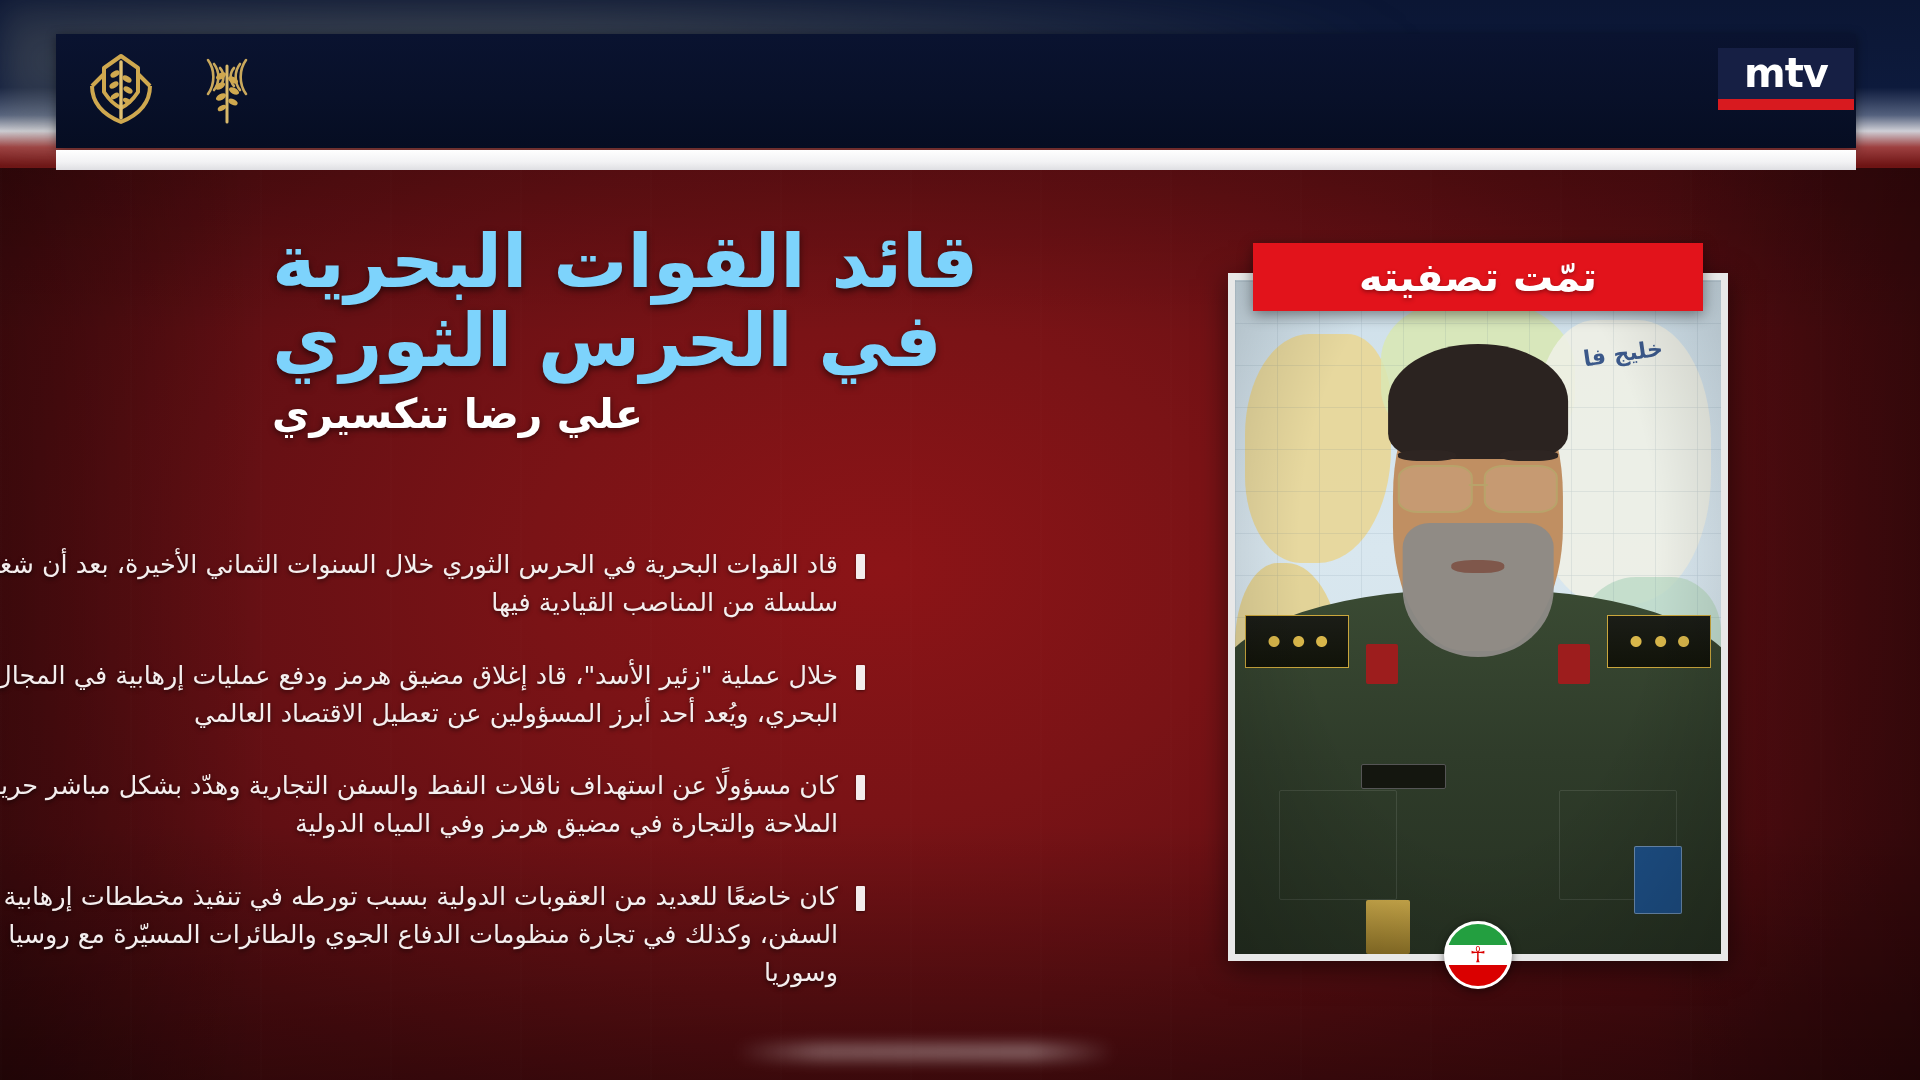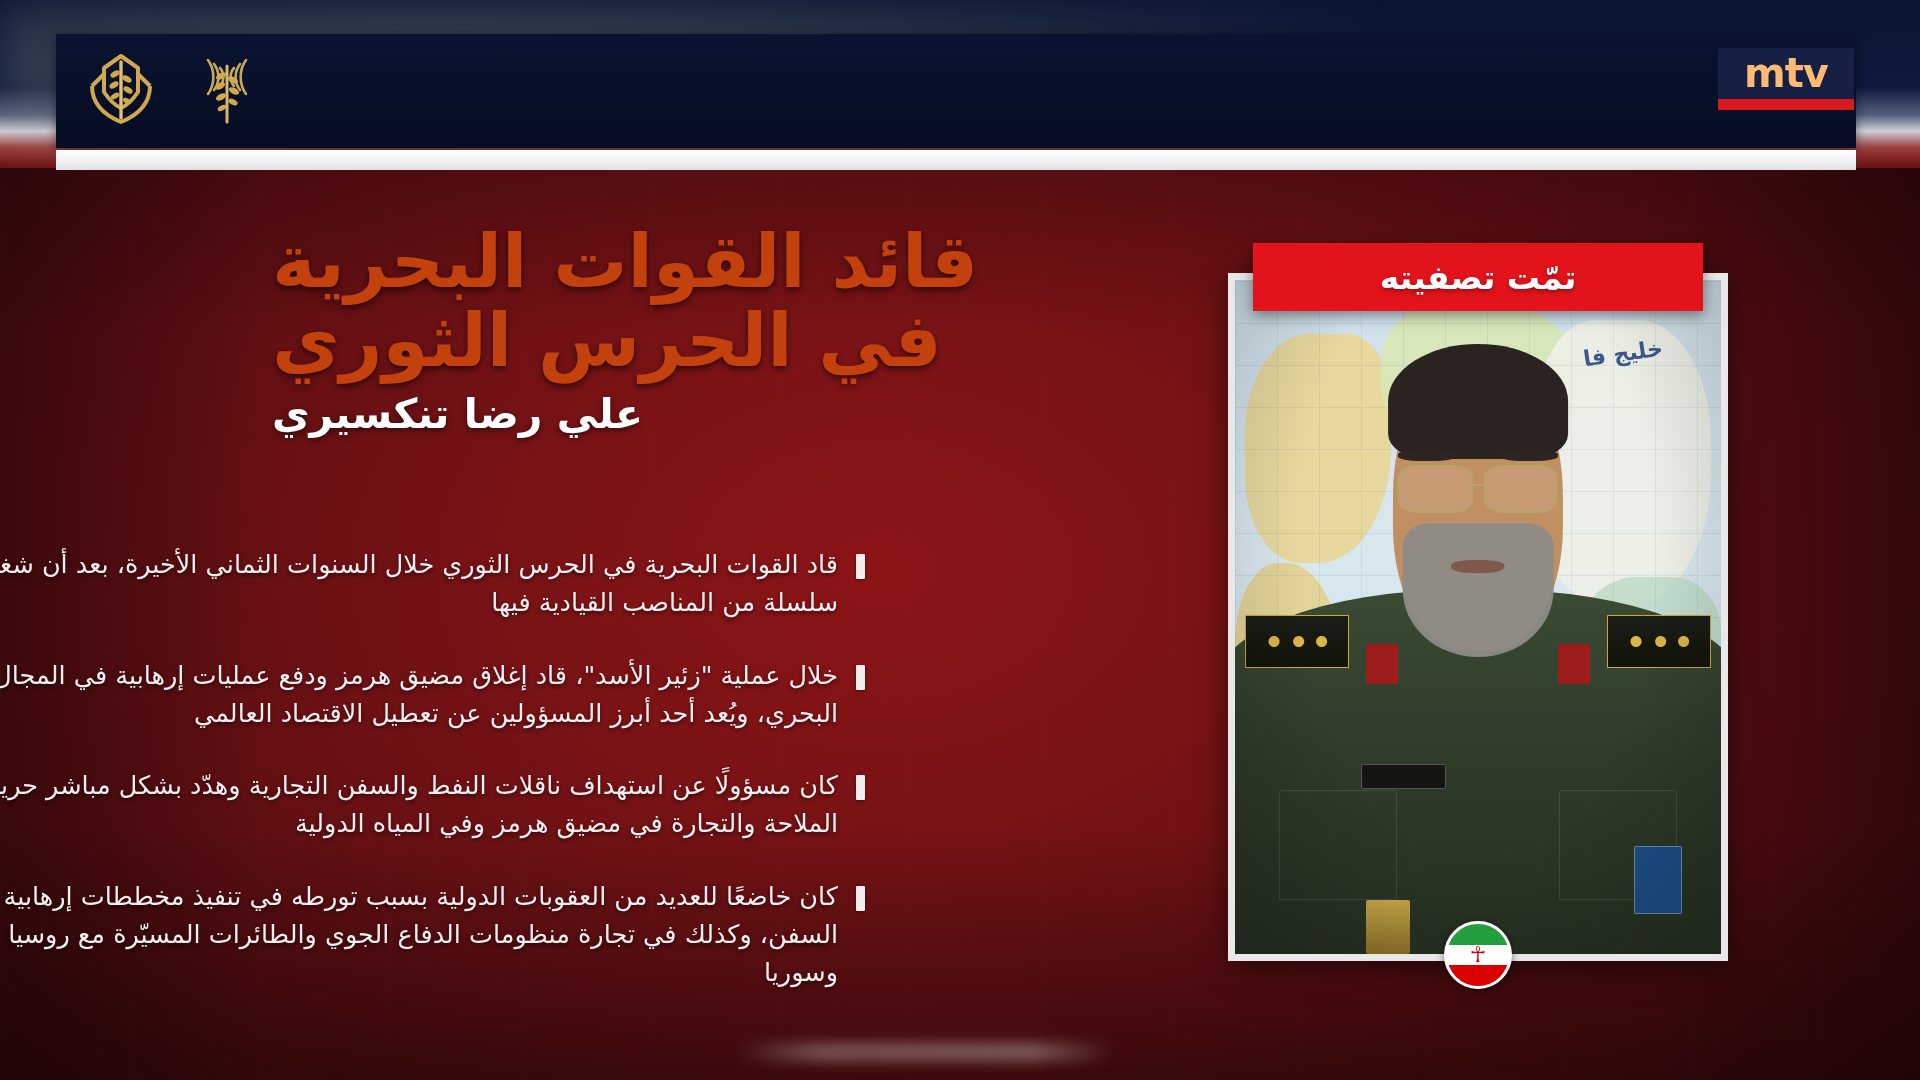--- a/index.html
+++ b/index.html
@@ -76,32 +76,32 @@
   }
   .emblem{display:block;}
 
   
   .mtv-logo{
     position:absolute;right:66px;top:48px;width:136px;height:62px;
     background:#161f44;display:flex;flex-direction:column;justify-content:flex-start;
   }
   .mtv-word{
     flex:1;display:flex;align-items:center;justify-content:center;
-    color:#fdba74;font-family:"DejaVu Sans","Liberation Sans",sans-serif;
+    color:#ffffff;font-family:"DejaVu Sans","Liberation Sans",sans-serif;
     font-weight:700;font-size:40px;letter-spacing:-1px;line-height:1;
     padding-bottom:2px;direction:ltr;
   }
   .mtv-bar{height:11px;background:#d81a1f;}
 
   
   .headline-wrap{
     position:absolute;right:858px;top:222px;width:790px;text-align:left;
   }
   .headline{
-    color:#c2410c;font-weight:700;
+    color:#7dd3fc;font-weight:700;
     font-size:74px;line-height:1.07;letter-spacing:0px;
     text-shadow:0 3px 7px rgba(0,0,0,.55);
     direction:rtl;text-align:left;white-space:pre-line;
   }
   .subname{
     margin-top:12px;color:#ffffff;font-weight:700;
     font-size:41px;line-height:1.1;
     text-shadow:0 2px 6px rgba(0,0,0,.55);
     direction:rtl;text-align:left;
   }
@@ -261,21 +261,21 @@
   }
 
   
   .status-badge{
     position:absolute;left:1253px;top:243px;min-width:450px;height:68px;
     background:#e2131b;display:flex;align-items:center;justify-content:center;
     box-shadow:0 4px 14px rgba(0,0,0,.45);
     z-index:5;
   }
   .status-badge span{
-    color:#ffffff;font-size:33px;font-weight:700;line-height:1;
+    color:#ffffff;font-size:40px;font-weight:700;line-height:1;
     direction:rtl;padding:0 26px;text-shadow:0 2px 4px rgba(0,0,0,.35);
   }
 </style>
 </head>
 <body>
 
 <div id="stage">
 
   <div class="backdrop"></div>
 

